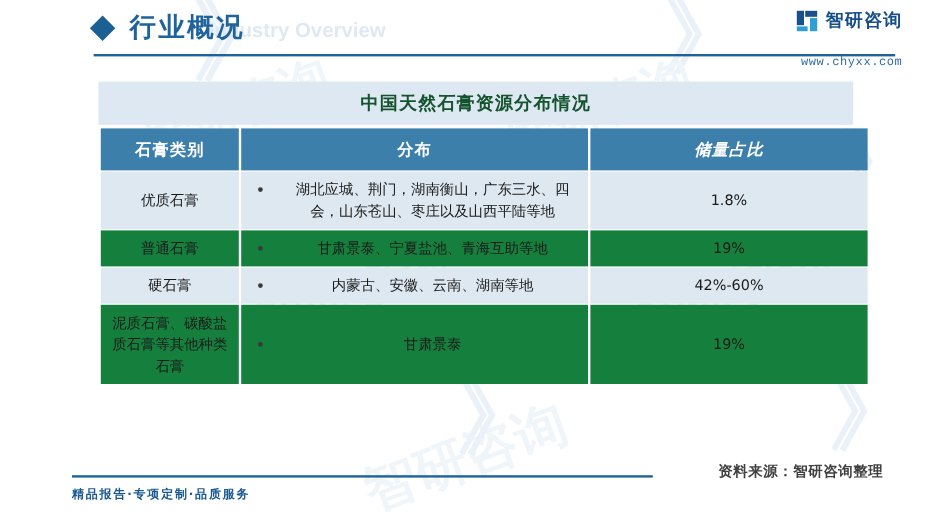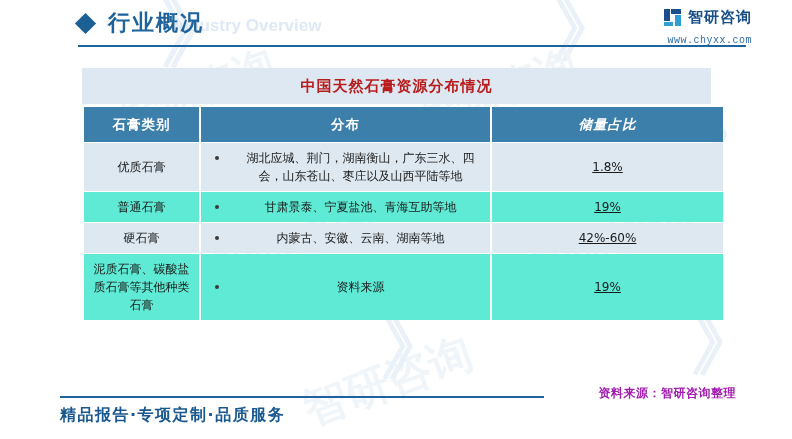--- a/index.html
+++ b/index.html
@@ -116,38 +116,38 @@
   .lm3 { left:11px; top:6px; width:6px; height:11px; background:#2e9ed4; }
   .lm4 { left:0; top:13px; width:9px; height:4px; background:#2e9ed4; }
   .logo-name {
     font-size: 15px;
     font-weight: 700;
     color: #184f86;
     font-family: "DejaVu Sans", sans-serif;
     letter-spacing: 1px;
   }
   .logo-url {
-    margin-top: 8px;
+    margin-top: 20px;
     font-size: 10px;
     color: #2f6ca8;
     font-family: "Liberation Mono", monospace;
     letter-spacing: 0.5px;
   }
 
   
   .table-block {
     position: absolute;
     left: 82px;
     top: 68px;
     width: 629px;
     z-index: 2;
   }
   .table-title {
     background: #dde8f2;
-    color: #b91c1c;
+    color: #14532d;
     font-size: 15px;
     font-weight: 700;
     text-align: center;
     line-height: 36px;
     height: 36px;
     font-family: "DejaVu Sans", sans-serif;
     letter-spacing: 1px;
   }
   table.data-table {
     border-collapse: separate;
@@ -169,24 +169,24 @@
   table.data-table td {
     font-size: 12px;
     color: #1a1a1a;
     text-align: center;
     vertical-align: middle;
     font-family: "DejaVu Sans", sans-serif;
     padding: 6px 4px;
     line-height: 18px;
   }
   tr.row-shade td { background: #dde8f1; }
-  tr.row-plain td { background: #5eead4; }
+  tr.row-plain td { background: #15803d; }
   td.col-cat { width: 113px; }
   td.col-dist { width: 287px; text-align: left; }
-  td.col-share { width: 229px; font-family: "Liberation Mono", monospace; font-size: 11.5px; text-decoration: underline; }
+  td.col-share { width: 229px; font-family: "Liberation Mono", monospace; font-size: 11.5px; }
   th.col-cat { width: 113px; }
   th.col-dist { width: 287px; }
   th.col-share { width: 229px; font-style: italic; }
 
   .dist-inner {
     display: flex;
     align-items: flex-start;
     gap: 24px;
     padding-left: 10px;
   }
@@ -218,33 +218,33 @@
     left: 60px;
     top: 11px;
     width: 484px;
     height: 2px;
     background: #1e639c;
   }
   .ftr-slogan {
     position: absolute;
     left: 60px;
     top: 20px;
-    font-size: 16px;
+    font-size: 10px;
     font-weight: 700;
     color: #19588f;
     font-family: "DejaVu Sans", sans-serif;
     letter-spacing: 1.5px;
   }
   .ftr-source {
     position: absolute;
     right: 56px;
     top: 0px;
     font-size: 12px;
     font-weight: 700;
-    color: #a21caf;
+    color: #404040;
     font-family: "DejaVu Sans", sans-serif;
     letter-spacing: 0.5px;
   }
 </style>
 </head>
 <body>
 
 <div class="wm-layer">
   <div class="wm-chev" style="left:160px; top:-16px; font-size:76px;">》</div>
   <div class="wm-chev" style="left:552px; top:-18px; font-size:72px;">》</div>
@@ -318,21 +318,21 @@
             <span class="dist-text">内蒙古、安徽、云南、湖南等地</span>
           </div>
         </td>
         <td class="col-share">42%-60%</td>
       </tr>
       <tr class="row-plain">
         <td class="col-cat">泥质石膏、碳酸盐质石膏等其他种类石膏</td>
         <td class="col-dist">
           <div class="dist-inner">
             <span class="bullet-dot"></span>
-            <span class="dist-text">资料来源</span>
+            <span class="dist-text">甘肃景泰</span>
           </div>
         </td>
         <td class="col-share">19%</td>
       </tr>
     </tbody>
   </table>
 </div>
 
 <div class="footer">
   <span class="ftr-rule"></span>

